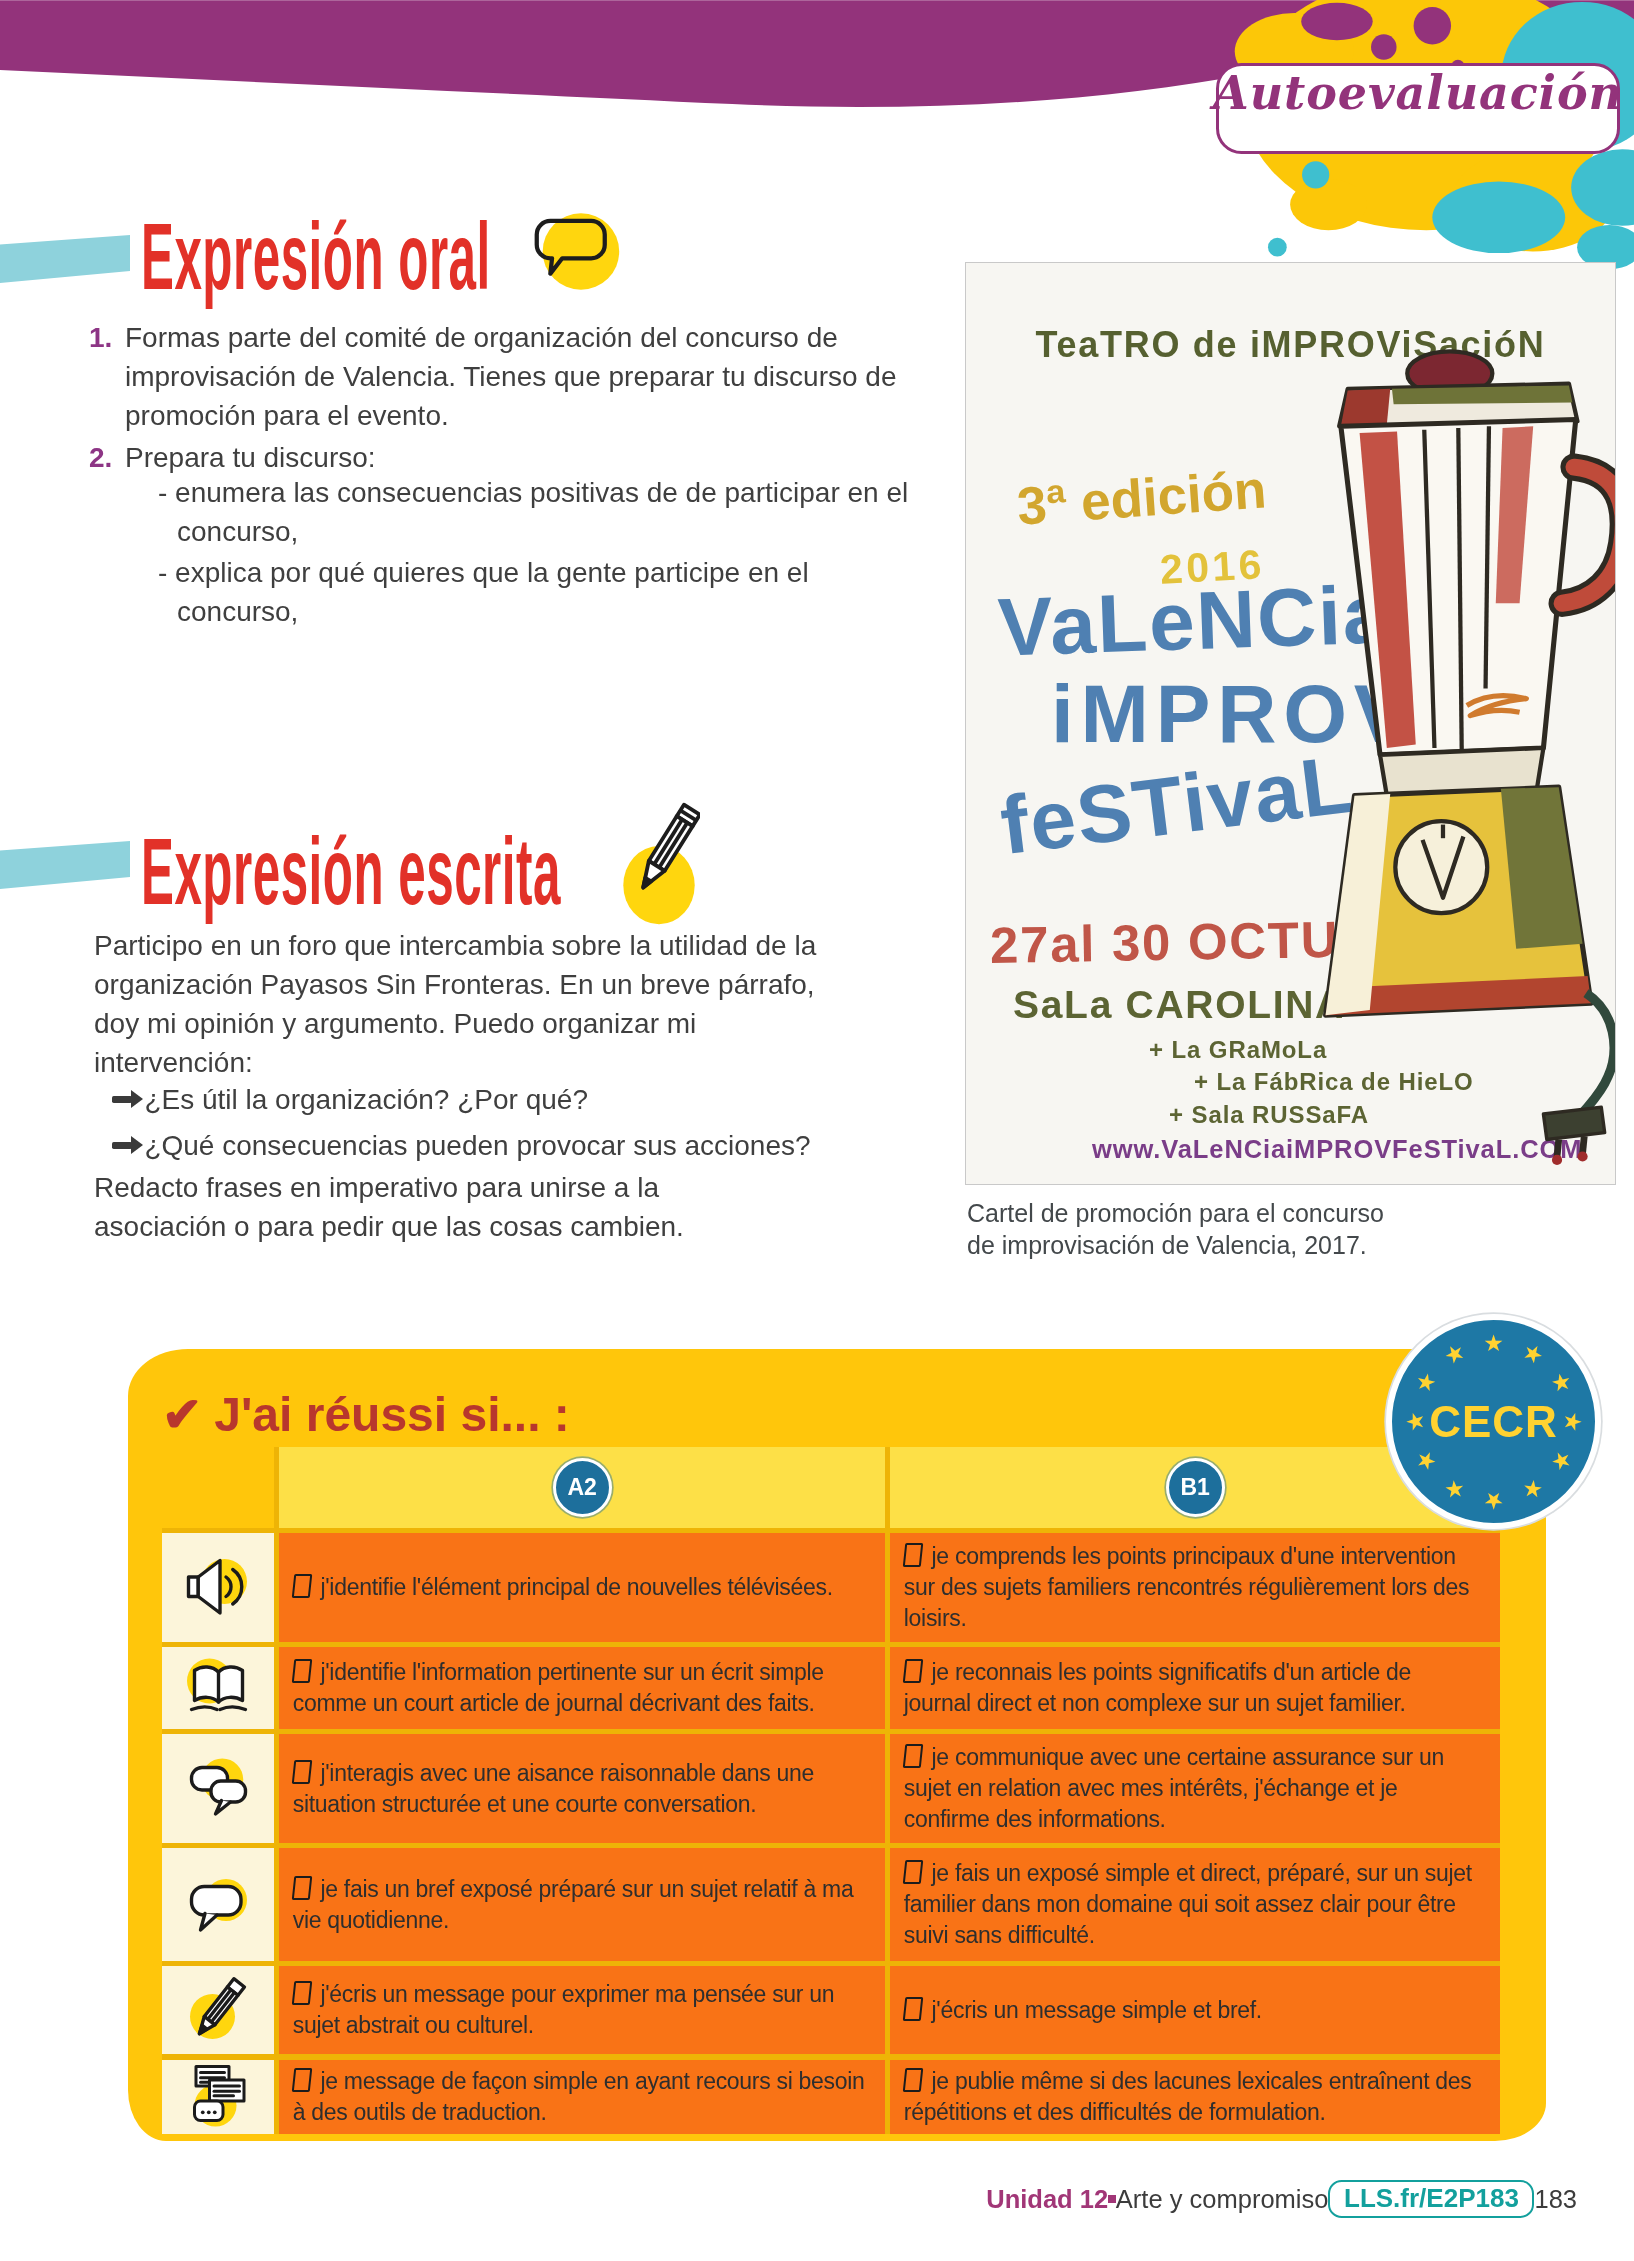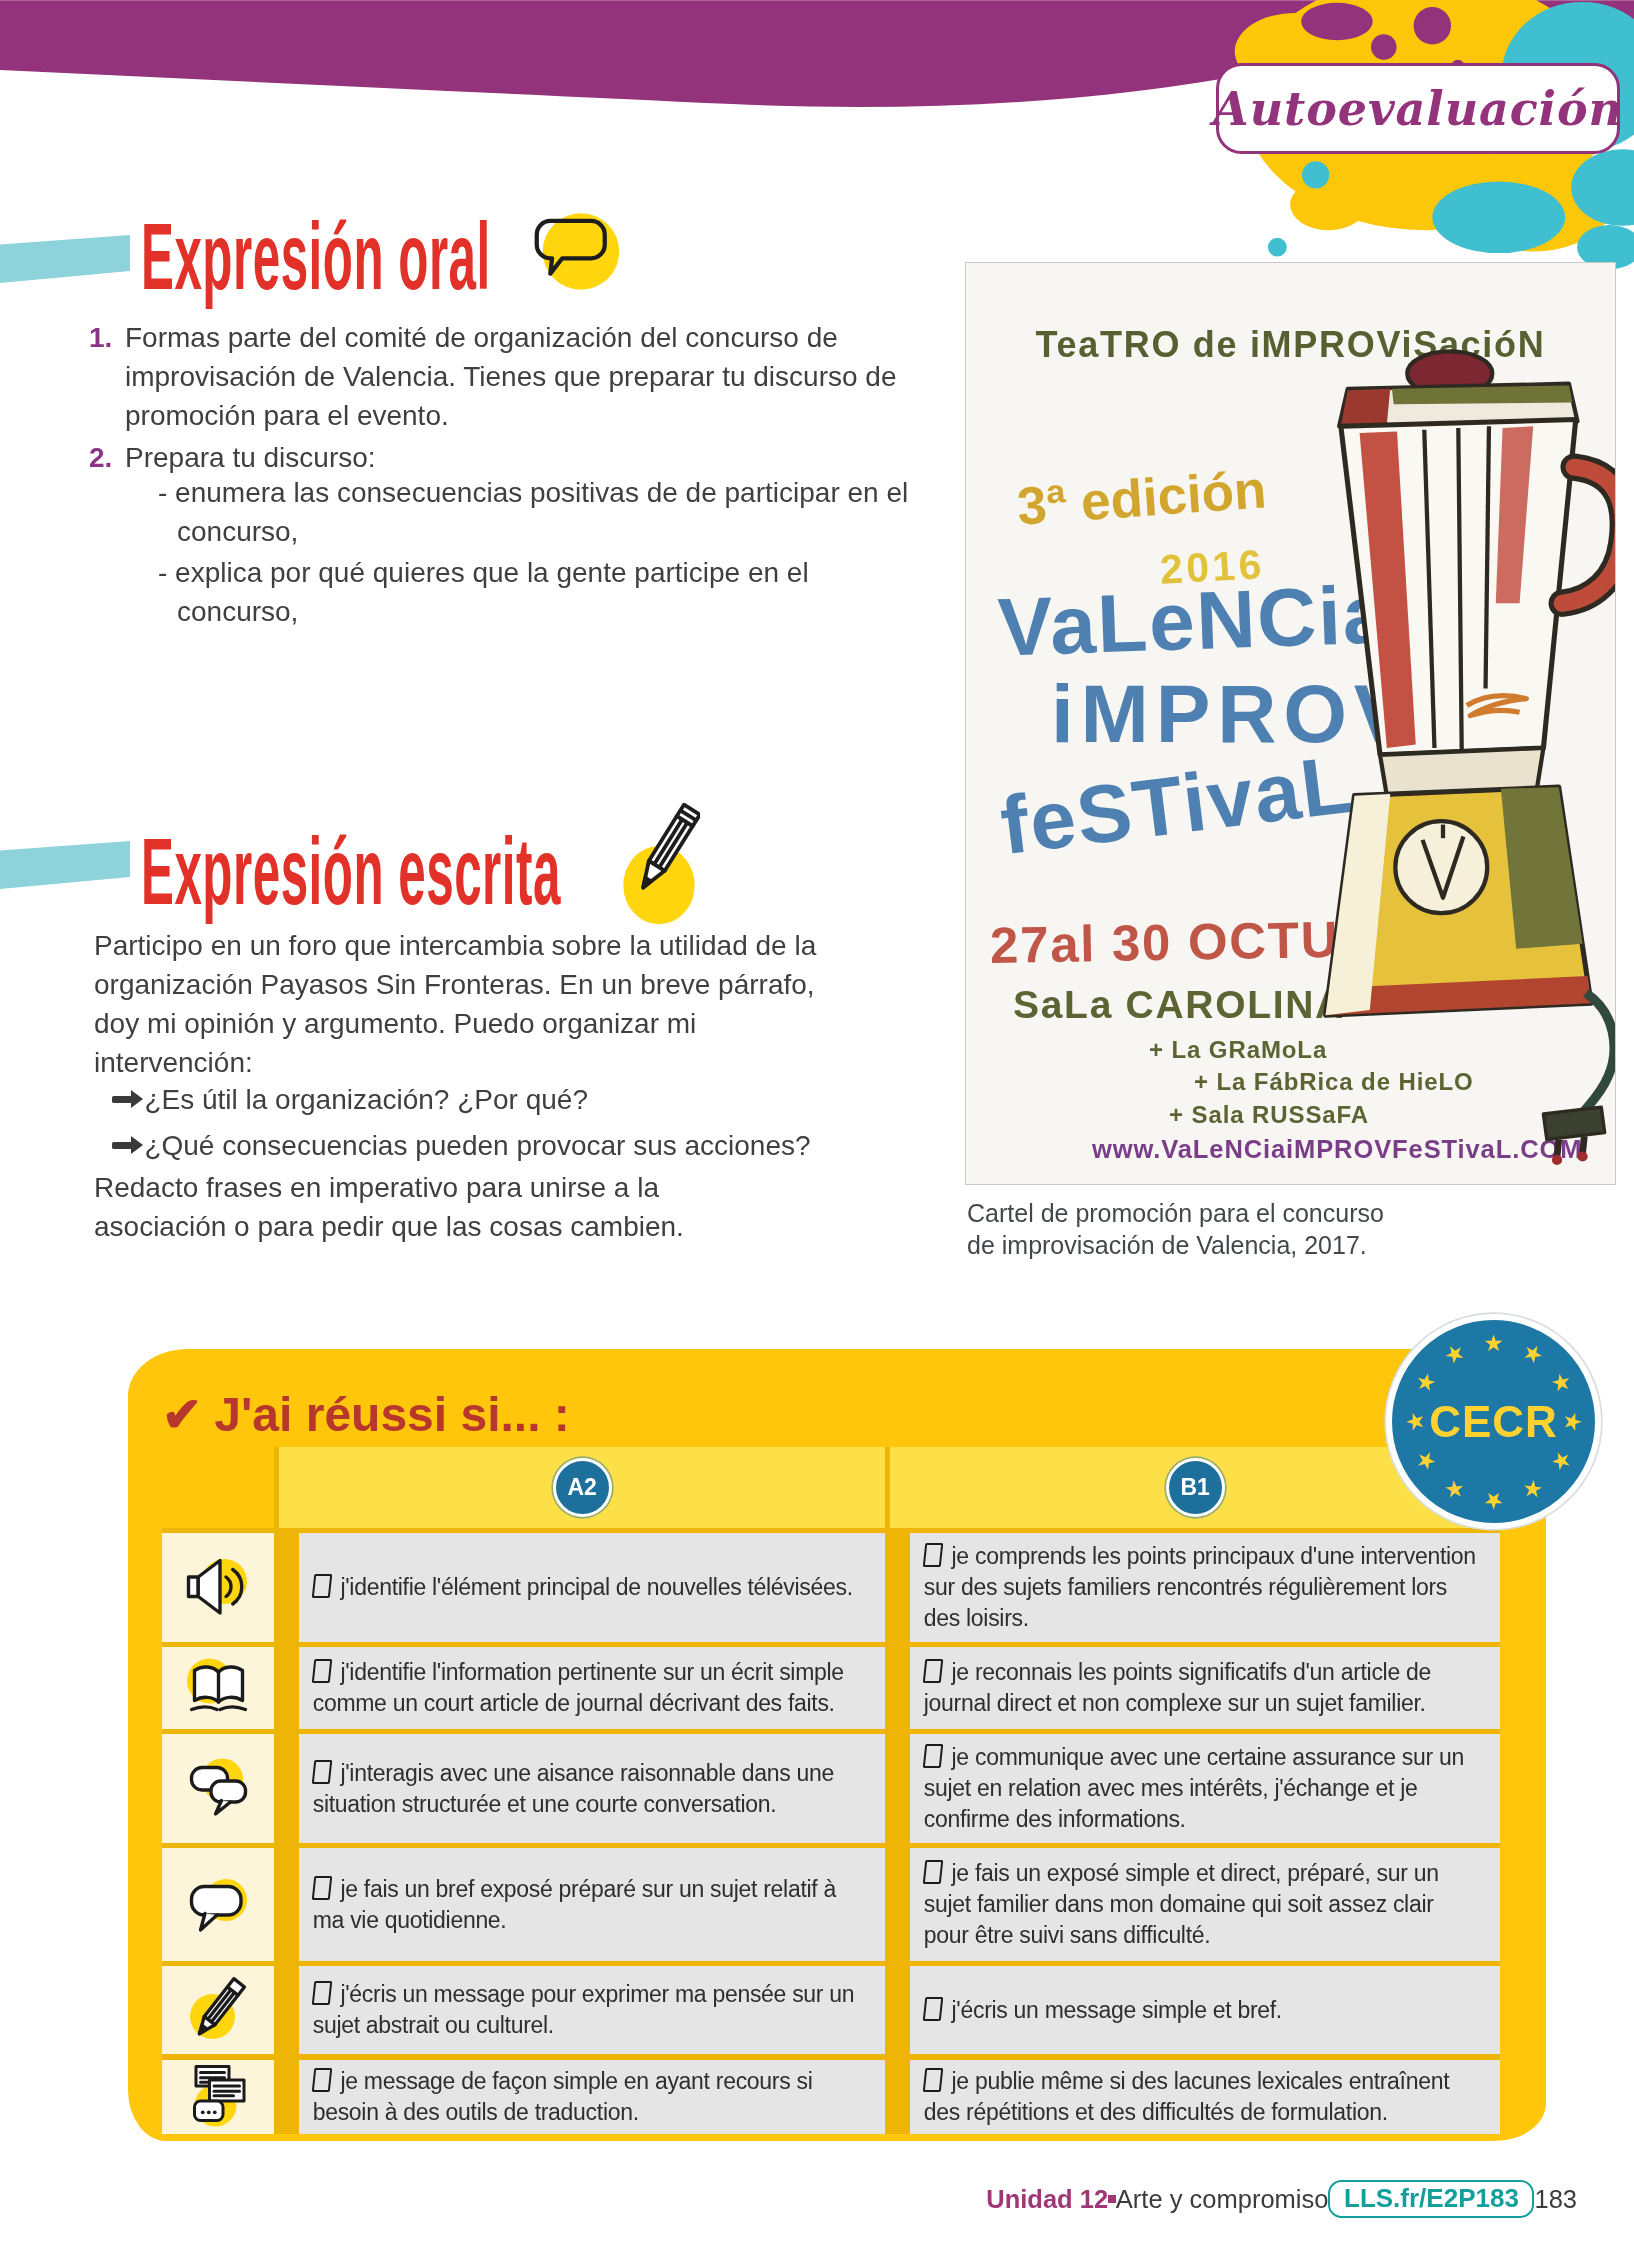--- a/index.html
+++ b/index.html
@@ -3,21 +3,21 @@
 <meta charset="utf-8">
 <style>
   html,body{margin:0;padding:0;background:#fff;}
   #page{position:relative;width:1635px;height:2261px;background:#ffffff;overflow:hidden;
         font-family:"Liberation Sans",sans-serif;color:#3f3f3f;}
   .abs{position:absolute;}
 
   
   #banner-svg{position:absolute;left:0;top:0;}
   #banner-pill{position:absolute;left:1216px;top:63px;width:398px;height:85px;background:#fff;
-      border:3.4px solid #93337b;border-radius:25.5px;display:flex;align-items:center;justify-content:center;}
+      border:3.4px solid #93337b;border-radius:25.5px;display:flex;justify-content:center;}
   #banner-pill span{font-family:"DejaVu Serif",serif;font-style:italic;font-weight:bold;
       font-size:46px;color:#93337b;letter-spacing:0.9px;}
 
   
   .tab{position:absolute;left:0;width:130px;height:48px;background:#8ed2dc;
        clip-path:polygon(0 20%,100% 0,100% 75%,0 100%);}
   .sec-title{position:absolute;left:141px;font-size:95px;line-height:95px;font-weight:bold;
        color:#e23128;transform:scaleX(0.52);transform-origin:left center;white-space:nowrap;letter-spacing:0.9px;}
 
   
@@ -62,21 +62,21 @@
   #rubric-table{position:absolute;left:34px;top:98px;display:grid;
        grid-template-columns:112px 606px 610px;
        grid-template-rows:81px 109px 82px 109px 113px 88px 74px;
        gap:5.1px;background:#eeb406;}
   .h-gap{background:#ffc60b;}
   .h-cell{background:#fde047;display:flex;align-items:center;justify-content:center;}
   .lvl-badge{width:53px;height:53px;border-radius:50%;background:#1d6f9c;border:3.4px solid #fff;
        box-shadow:0 0 0 1.7px rgba(29,111,156,.45);display:flex;align-items:center;justify-content:center;
        color:#fff;font-weight:bold;font-size:23px;}
   .icell{background:#fcf5da;display:flex;align-items:center;justify-content:center;}
-  .tcell{background:#e5e5e5;display:flex;align-items:center;padding:6.8px 17px 6.8px 13.6px;box-sizing:border-box;margin-left:20px;}
+  .tcell{background:#f97316;display:flex;align-items:center;padding:6.8px 17px 6.8px 13.6px;box-sizing:border-box;}
   .tcell p{margin:0;font-size:23px;line-height:31px;color:#2e2e2e;letter-spacing:-0.3px;}
   .cb{display:inline-block;width:13.6px;height:20.4px;border:2.6px solid #1c1c1c;border-radius:1.7px;
        transform:skewX(-6deg);margin-right:10.2px;vertical-align:-3.4px;}
 
   
   #footer{position:absolute;left:0;top:2180px;width:1577px;display:flex;justify-content:flex-end;
        align-items:center;font-size:25.5px;color:#3c3c3c;}
   #footer .unit{color:#a13677;font-weight:bold;}
   #footer .sq{width:7.7px;height:7.7px;background:#a13677;}
   #footer .pill{border:2.6px solid #13a09d;border-radius:13.6px;padding:0.9px 13.6px 2.6px;color:#13a09d;

